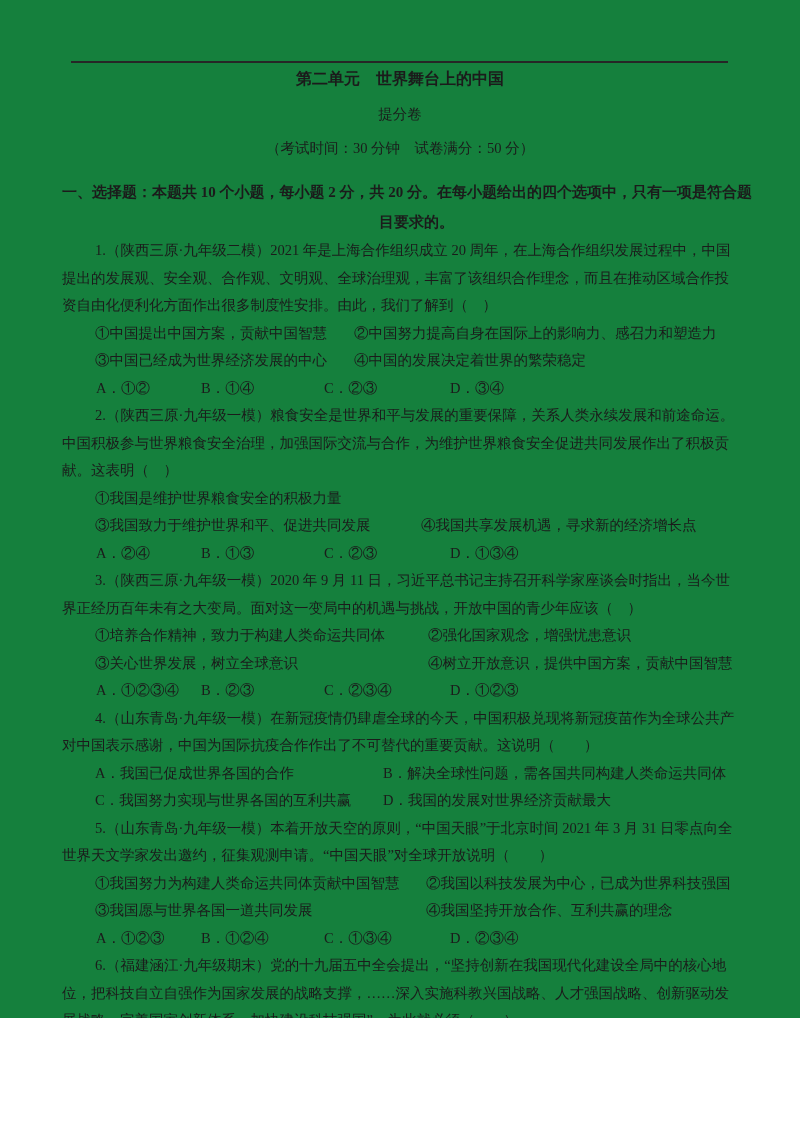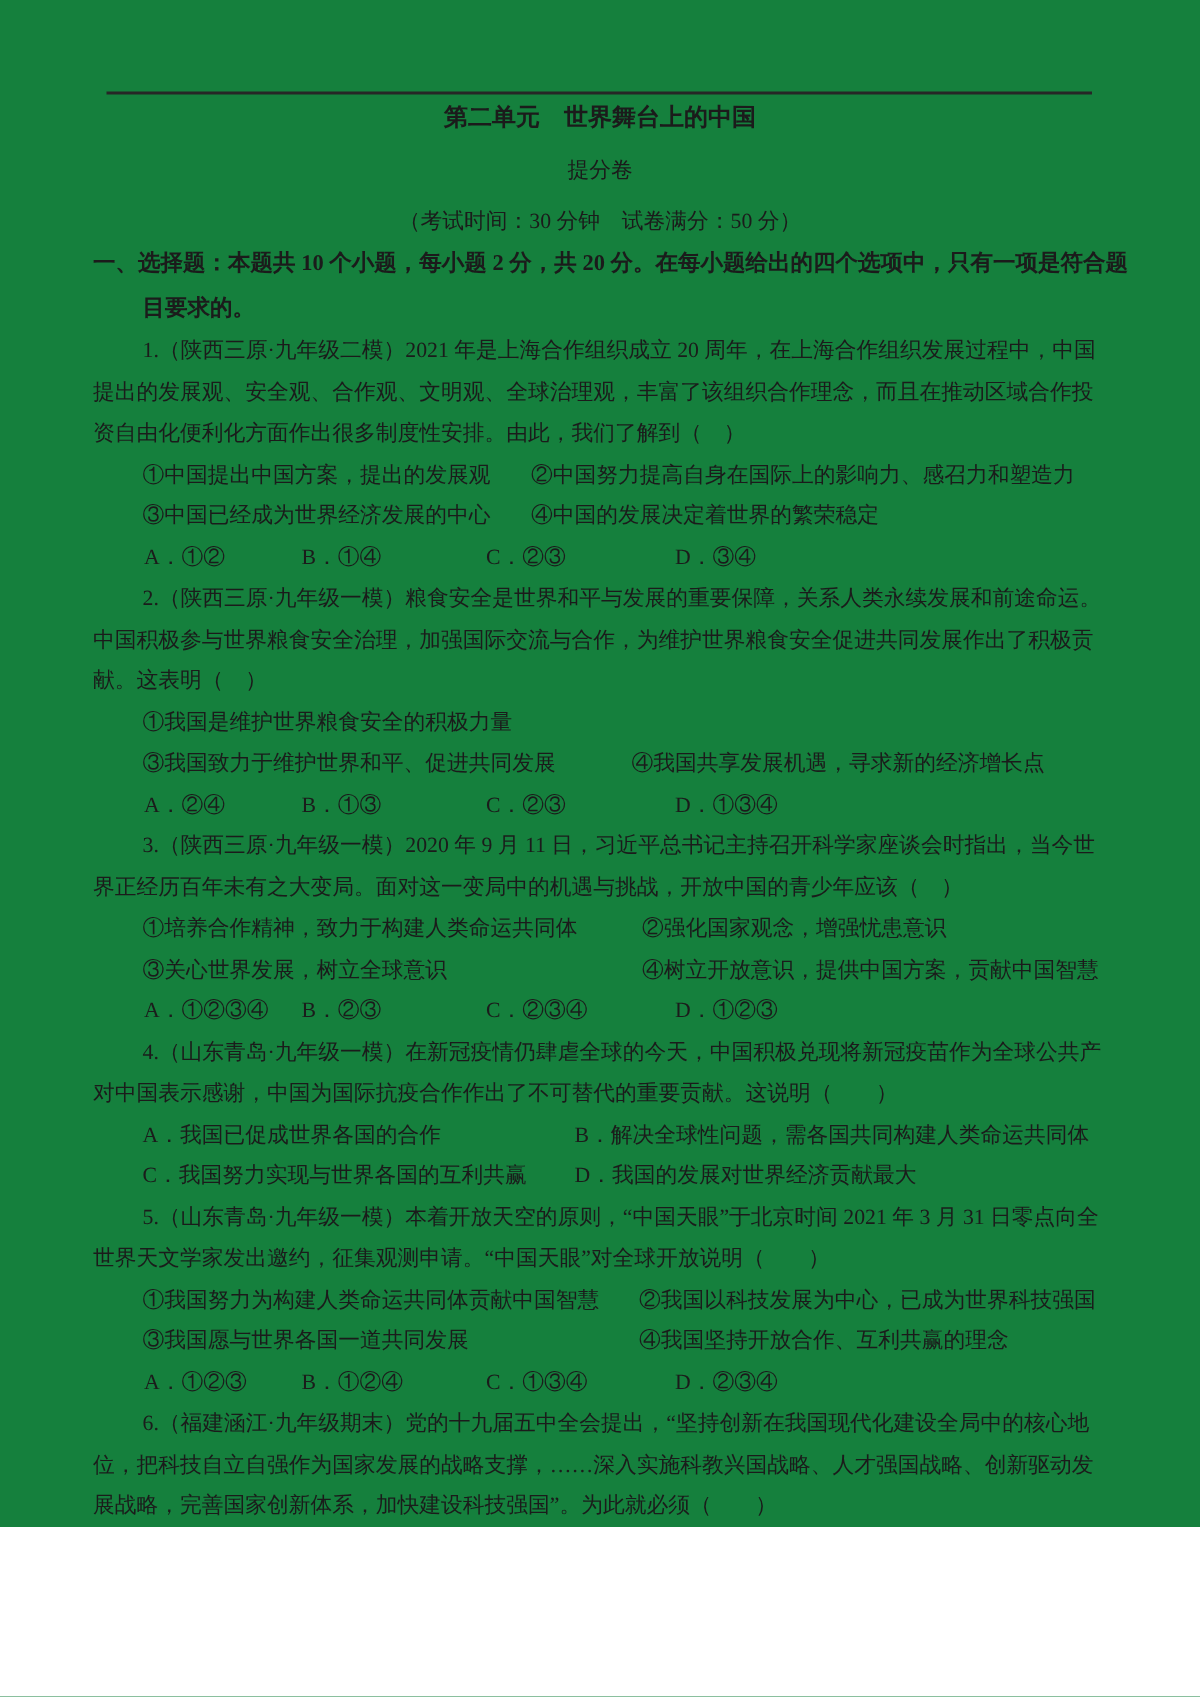--- a/index.html
+++ b/index.html
@@ -33,21 +33,21 @@
     font-size: 14.5px;
     line-height: 22px;
     margin-top: 11px;
   }
   .exam-info {
     text-align: center;
     font-size: 14.5px;
     line-height: 22px;
     margin-top: 12px;
   }
-  .heading { margin: 2px 62px 0 62px; font-weight: bold; font-size: 15px; }
+  .heading { margin: 18px 62px 0 62px; font-weight: bold; font-size: 15px; text-align: center; }
   .heading .hline { line-height: 30px; white-space: nowrap; }
   .heading .hline.ind2 { padding-left: 33px; }
   .qwrap { margin: 0 0 0 62px; }
   .line { line-height: 27.5px; white-space: nowrap; }
   .line.ind { padding-left: 33px; }
   .pair { display: flex; padding-left: 33px; }
   .pair .c1 { flex: 0 0 auto; white-space: nowrap; }
   .pair .c2 { flex: 0 0 auto; white-space: nowrap; padding-left: 4px; }
   .pw255 .c1 { min-width: 255px; }
   .pw322 .c1 { min-width: 322px; }
@@ -76,21 +76,21 @@
       <div class="hline ind2">目要求的。</div>
     </div>
 
     <div class="qwrap">
 
       <div>
         <div class="line ind">1.（陕西三原·九年级二模）2021 年是上海合作组织成立 20 周年，在上海合作组织发展过程中，中国</div>
         <div class="line">提出的发展观、安全观、合作观、文明观、全球治理观，丰富了该组织合作理念，而且在推动区域合作投</div>
         <div class="line">资自由化便利化方面作出很多制度性安排。由此，我们了解到（　）</div>
         <div class="line pair pw255">
-          <span class="c1">①中国提出中国方案，提出的发展观</span>
+          <span class="c1">①中国提出中国方案，贡献中国智慧</span>
           <span class="c2">②中国努力提高自身在国际上的影响力、感召力和塑造力</span>
         </div>
         <div class="line pair pw255">
           <span class="c1">③中国已经成为世界经济发展的中心</span>
           <span class="c2">④中国的发展决定着世界的繁荣稳定</span>
         </div>
         <div class="line choices">
           <span class="ch">A．①②</span>
           <span class="ch">B．①④</span>
           <span class="ch">C．②③</span>

